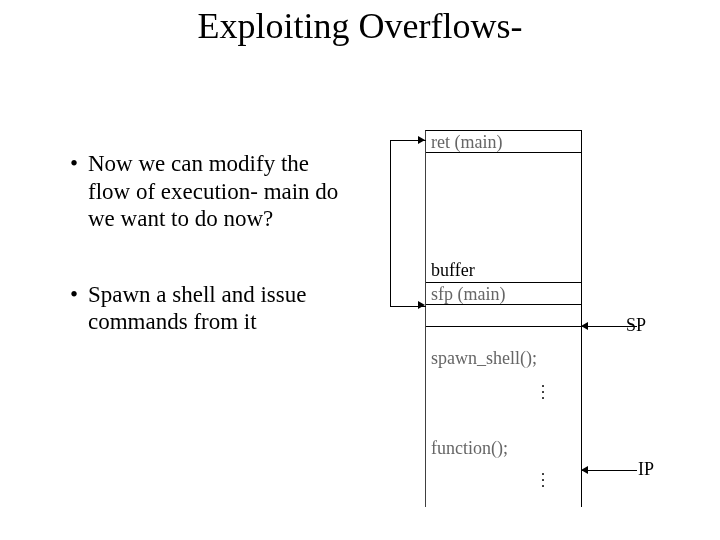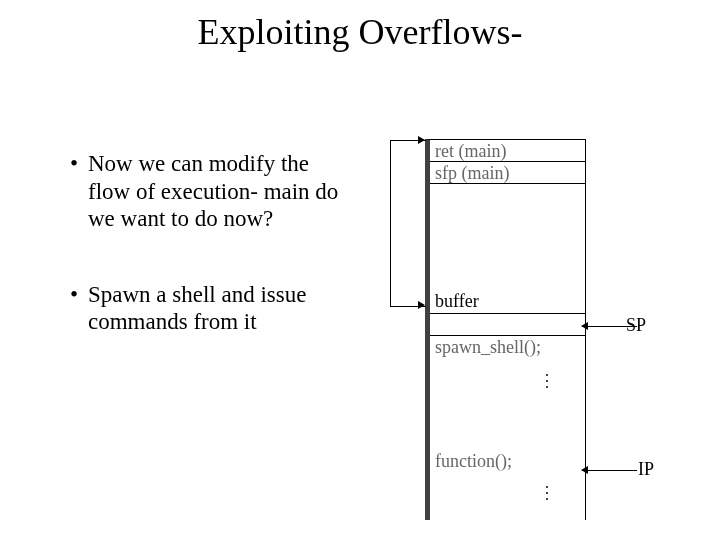--- a/index.html
+++ b/index.html
@@ -16,21 +16,21 @@
   .slide {
     width: 720px;
     height: 540px;
     position: relative;
     box-sizing: border-box;
   }
   .title {
     text-align: center;
     font-size: 36px;
     line-height: 1.15;
-    padding-top: 12px;
+    padding-top: 6px;
   }
   .body-area {
     position: absolute;
     left: 70px;
     top: 150px;
     width: 280px;
     font-size: 23px;
     line-height: 1.2;
   }
   .bullet {
@@ -44,39 +44,39 @@
   .diagram {
     position: absolute;
     left: 370px;
     top: 120px;
     width: 340px;
     height: 380px;
   }
   .stack {
     position: absolute;
     left: 55px;
-    top: 19px;
+    top: 10px;
     width: 155px;
-    border-left: 5px solid #404040;
+    border-left: 1px solid #404040;
     border-right: 1px solid #000;
     border-top: 1px solid #000;
     font-size: 18px;
   }
   .cell {
     border-bottom: 1px solid #000;
     padding: 1px 5px 1px 5px;
     box-sizing: border-box;
     position: relative;
   }
   .c-ret   { height: 22px; }
   .c-sfp   { height: 22px; }
   .c-buf   { height: 130px; display: flex; align-items: flex-end; }
   .c-gap1  { height: 22px; }
-  .c-spawn { height: 90px; border-bottom: none; }
-  .c-func  { height: 70px; border-bottom: none; margin-top: 24px; }
+  .c-spawn { height: 90px; border-bottom: none; margin-top: 20px; }
+  .c-func  { height: 70px; border-bottom: none; }
 
   .gray { color: #666; }
 
   .vdots {
     position: absolute;
     left: 115px;
     font-size: 16px;
     line-height: 6px;
     color: #000;
     letter-spacing: 0;
@@ -136,24 +136,24 @@
     <div class="bullet">
       <div class="dot">•</div>
       <div>Spawn a shell and issue commands from it</div>
     </div>
   </div>
 
   <div class="diagram">
 
     <div class="stack">
       <div class="cell c-ret gray">ret (main)</div>
-      <div class="cell c-sfp gray">sfp (main)</div>
       <div class="cell c-buf">
         <span>buffer</span>
       </div>
+      <div class="cell c-sfp gray">sfp (main)</div>
       <div class="cell c-gap1"></div>
       <div class="cell c-spawn gray">
         <span>spawn_shell();</span>
         <div class="vdots" style="top:32px;">.<br>.<br>.</div>
       </div>
       <div class="cell c-func gray">
         <span>function();</span>
         <div class="vdots" style="top:30px;">.<br>.<br>.</div>
       </div>
     </div>

